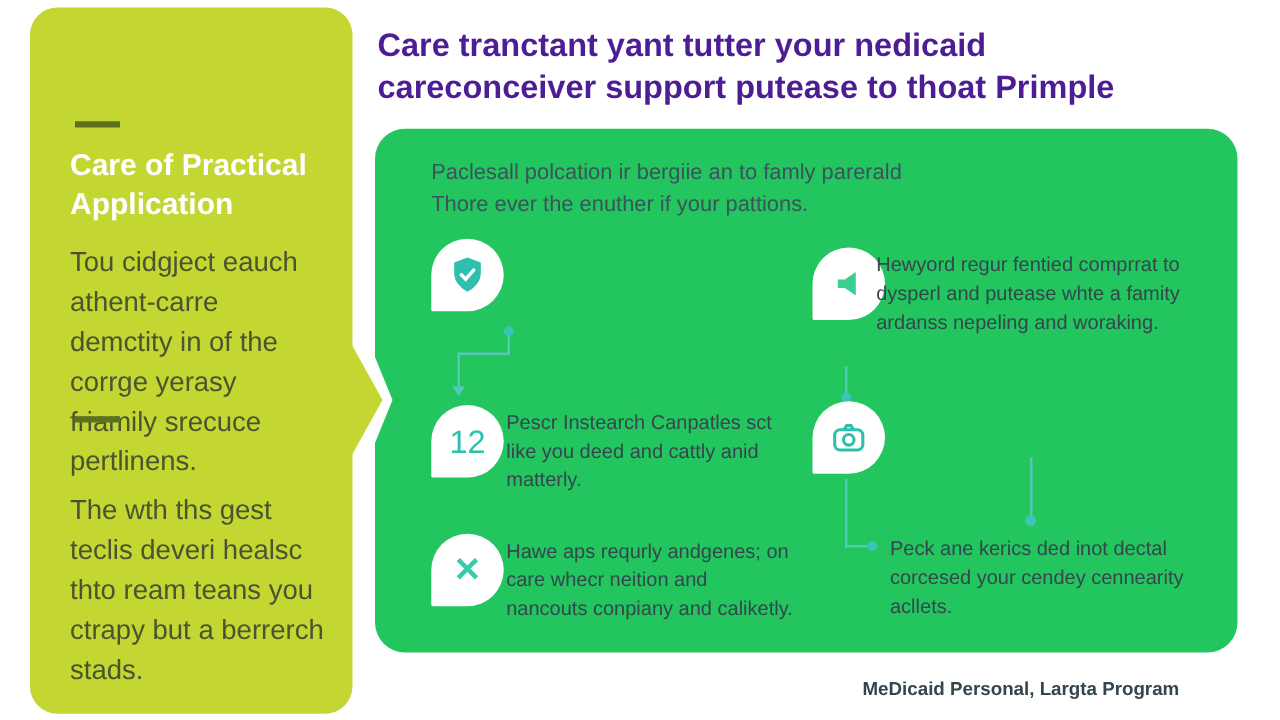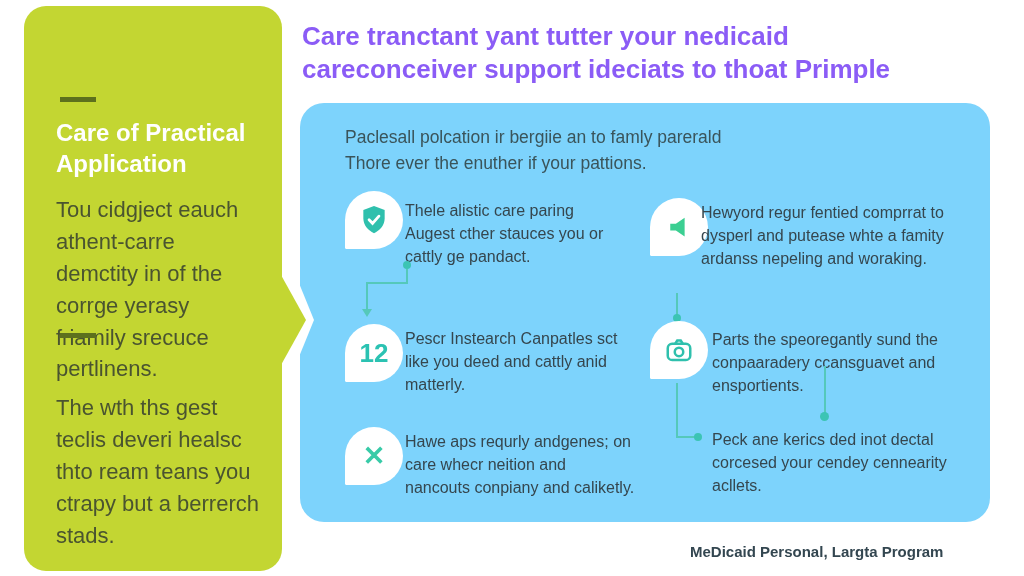--- a/index.html
+++ b/index.html
@@ -33,41 +33,41 @@
   }
   .arrow-lime{
     position:absolute;left:281px;top:275px;width:0;height:0;
     border-top:45px solid transparent;border-bottom:45px solid transparent;
     border-left:25px solid #c3d632;
   }
 
   
   .title{
     position:absolute;left:302px;top:20px;width:680px;
-    color:#8b5cf6;font-weight:bold;font-size:26px;line-height:1.25;
+    color:#4c1d95;font-weight:bold;font-size:26px;line-height:1.25;
   }
 
   
   .panel{
     position:absolute;left:300px;top:103px;width:690px;height:419px;
-    background:#7dd3fc;border-radius:24px;
+    background:#22c55e;border-radius:24px;
   }
   .intro{
     position:absolute;left:45px;top:21px;
     color:#3a545a;font-size:17.5px;line-height:1.5;
   }
   .blob{
     position:absolute;width:58px;height:58px;background:#ffffff;
     border-radius:50% 50% 50% 2%;
     display:flex;align-items:center;justify-content:center;
   }
   .item-text{
     position:absolute;color:#35464e;font-size:16px;line-height:1.44;
   }
-  .badge-num{color:#2bc2b2;font-weight:bold;font-size:26px;}
+  .badge-num{color:#2bc2b2;font-weight:normal;font-size:26px;}
   .x-glyph{color:#38cba8;font-weight:bold;font-size:27px;line-height:1;}
 
   
   .cline{position:absolute;background:#55c8ba;}
   .cdot{position:absolute;width:8px;height:8px;border-radius:50%;background:#3cc4b4;}
   .carrow{
     position:absolute;width:0;height:0;
     border-left:5px solid transparent;border-right:5px solid transparent;
     border-top:8px solid #55c8ba;
   }
@@ -99,21 +99,20 @@
       <div>Paclesall polcation ir bergiie an to famly parerald</div>
       <div>Thore ever the enuther if your pattions.</div>
     </div>
 
     <div class="blob" style="left:45px;top:88px">
       <svg width="32" height="32" viewBox="0 0 24 24">
         <path fill="#2fc0ad" d="M12 1.5l8 3v6.2c0 5.1-3.4 8.9-8 11.3-4.6-2.4-8-6.2-8-11.3V4.5z"></path>
         <path d="M8.3 11.8l2.6 2.7 4.8-5.4" stroke="#ffffff" stroke-width="2.1" fill="none" stroke-linecap="round"></path>
       </svg>
     </div>
-    <div class="item-text" style="left:105px;top:96px;width:222px">Thele alistic care paring Augest cther stauces you or cattly ge pandact.</div>
 
     <div class="cdot" style="left:103px;top:158px"></div>
     <div class="cline" style="left:106px;top:166px;width:2px;height:15px"></div>
     <div class="cline" style="left:66px;top:179px;width:42px;height:2px"></div>
     <div class="cline" style="left:66px;top:179px;width:2px;height:27px"></div>
     <div class="carrow" style="left:62px;top:206px"></div>
 
     <div class="blob" style="left:45px;top:221px">
       <span class="badge-num">12</span>
     </div>
@@ -134,35 +133,34 @@
     <div class="cline" style="left:376px;top:190px;width:2px;height:22px"></div>
     <div class="cdot" style="left:373px;top:211px"></div>
 
     <div class="blob" style="left:350px;top:218px">
       <svg width="30" height="30" viewBox="0 0 24 24" fill="none" stroke="#2fc0ad" stroke-width="2">
         <rect x="3" y="7" width="18" height="13" rx="3.5"></rect>
         <circle cx="12" cy="13.5" r="3.4"></circle>
         <path d="M9 7l1.6-2.6h2.8L15 7"></path>
       </svg>
     </div>
-    <div class="item-text" style="left:412px;top:225px;width:262px">Parts the speoregantly sund the conpaaradery ccansguavet and ensportients.</div>
 
     <div class="cline" style="left:376px;top:280px;width:2px;height:55px"></div>
     <div class="cline" style="left:376px;top:333px;width:21px;height:2px"></div>
     <div class="cdot" style="left:394px;top:330px"></div>
 
     <div class="bullet-line" style="left:524px;top:263px;width:2px;height:48px"></div>
     <div class="bullet" style="left:520px;top:309px"></div>
 
     <div class="item-text" style="left:412px;top:325px;width:252px">Peck ane kerics ded inot dectal corcesed your cendey cennearity acllets.</div>
   </div>
 
   <div class="notch-white"></div>
   <div class="arrow-lime"></div>
 
   <div class="title">
     <div>Care tranctant yant tutter your nedicaid</div>
-    <div>careconceiver support ideciats to thoat Primple</div>
+    <div>careconceiver support putease to thoat Primple</div>
   </div>
 
   <div class="footer">MeDicaid Personal, Largta Program</div>
 
 </div>
 
 </body></html>

